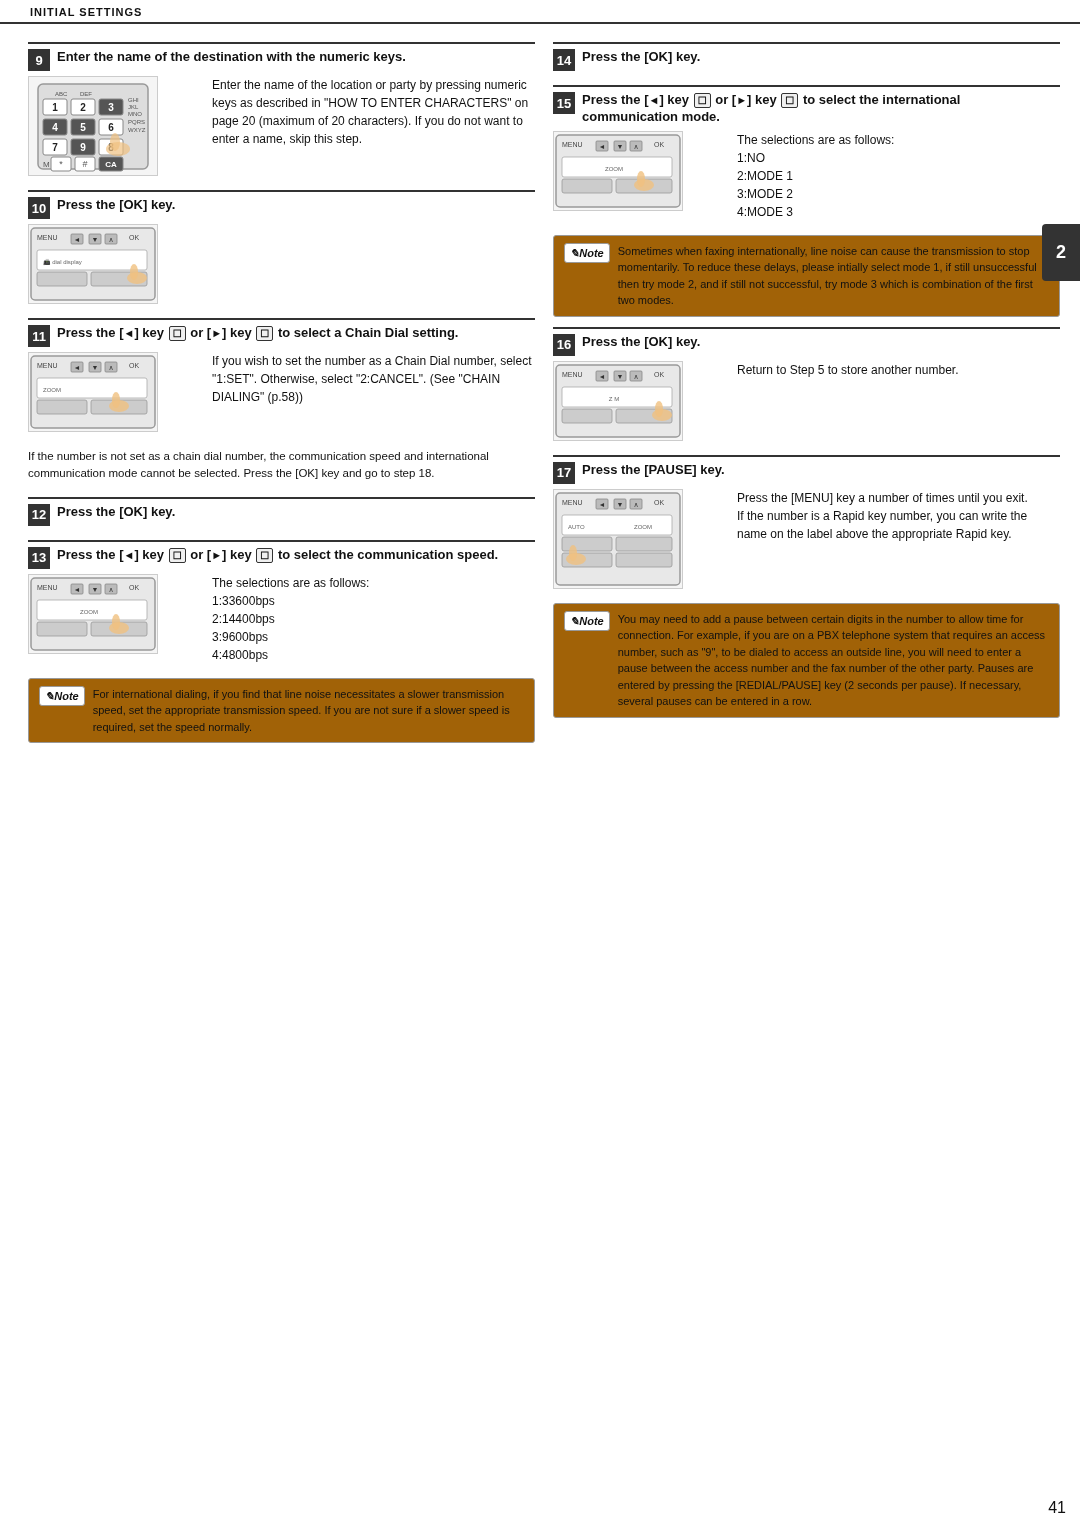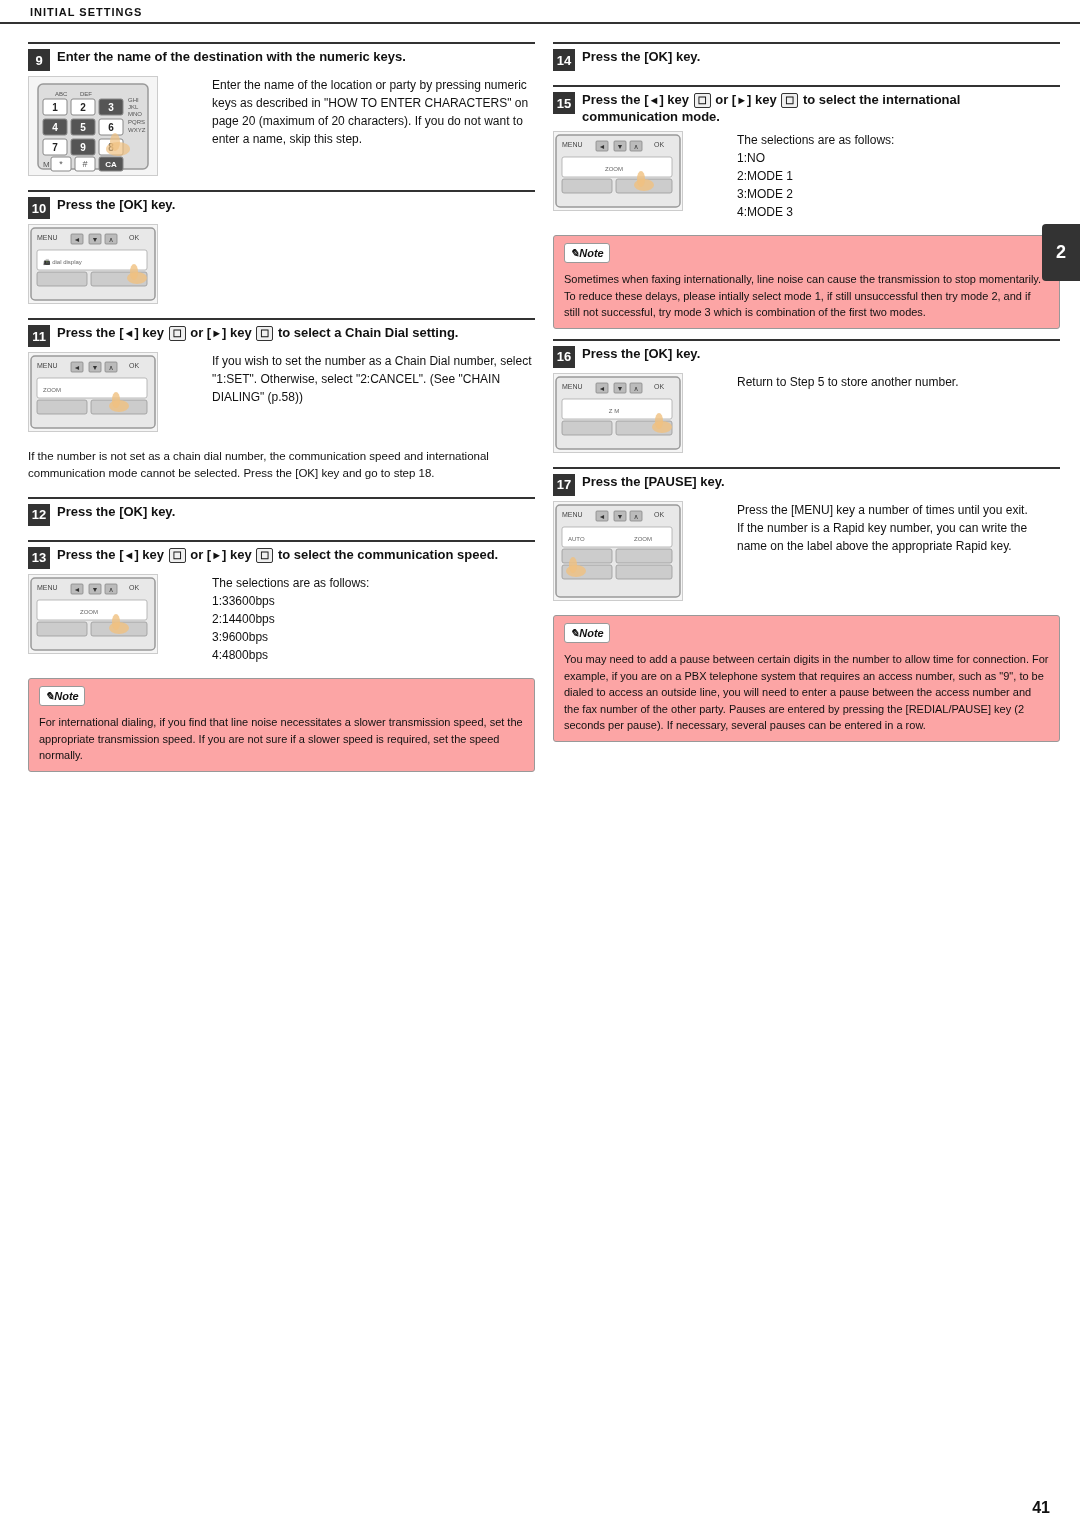--- a/index.html
+++ b/index.html
@@ -58,23 +58,23 @@
       font-weight: bold;
       text-align: center;
       padding: 18px 0;
       border-radius: 4px 0 0 4px;
     }
 
     
     .page-number {
       position: absolute;
       bottom: 12px;
-      right: 30px;
+      right: 14px;
       font-size: 16px;
-      font-weight: bold;
+      font-weight: normal;
     }
 
     
     .step-block {
       margin-bottom: 14px;
       border: none;
     }
 
     .step-header {
       display: flex;
@@ -132,28 +132,28 @@
     .step-text {
       flex: 1;
       font-size: 12px;
       line-height: 1.5;
       margin-left: 44px;
     }
 
     
     .note-box {
       border: 1px solid #999;
-      background: #fca5a5;
+      background: #a16207;
       border-radius: 3px;
       padding: 7px 10px;
       margin: 8px 0 10px 0;
       font-size: 11px;
       line-height: 1.5;
       display: flex;
-      flex-direction: column;
+      flex-direction: row;
       gap: 8px;
       align-items: flex-start;
     }
     .note-label {
       font-style: italic;
       font-weight: bold;
       font-size: 11px;
       white-space: nowrap;
       border: 1px solid #999;
       padding: 1px 5px;

